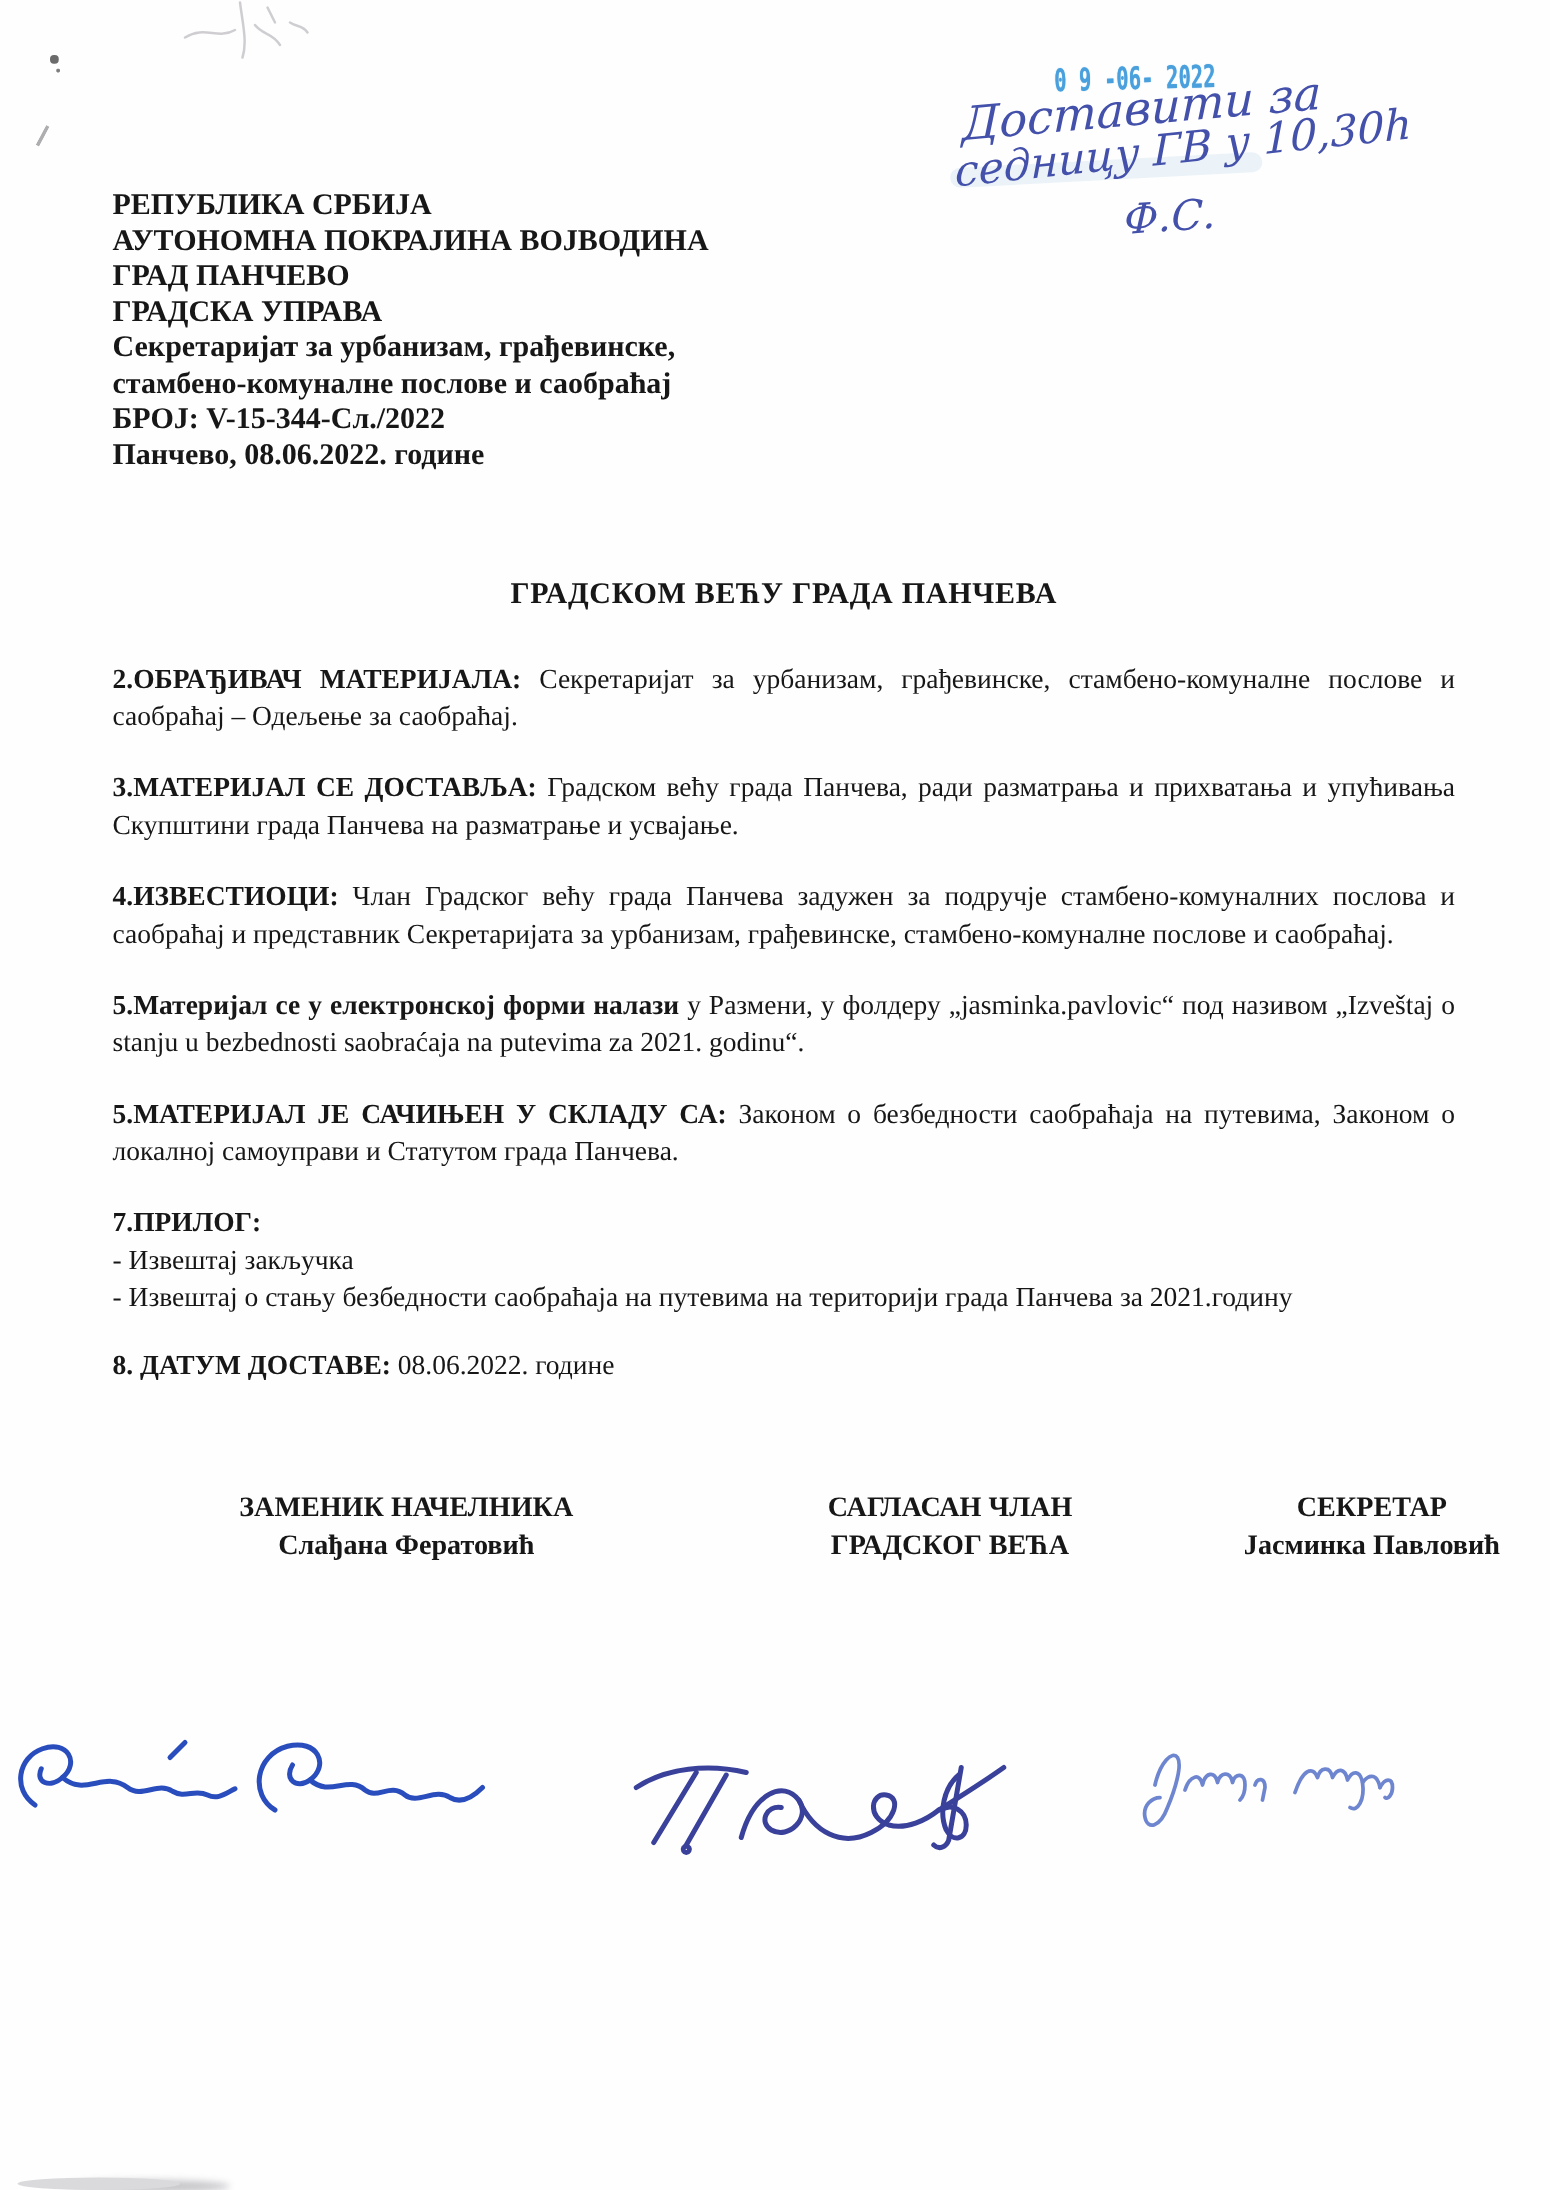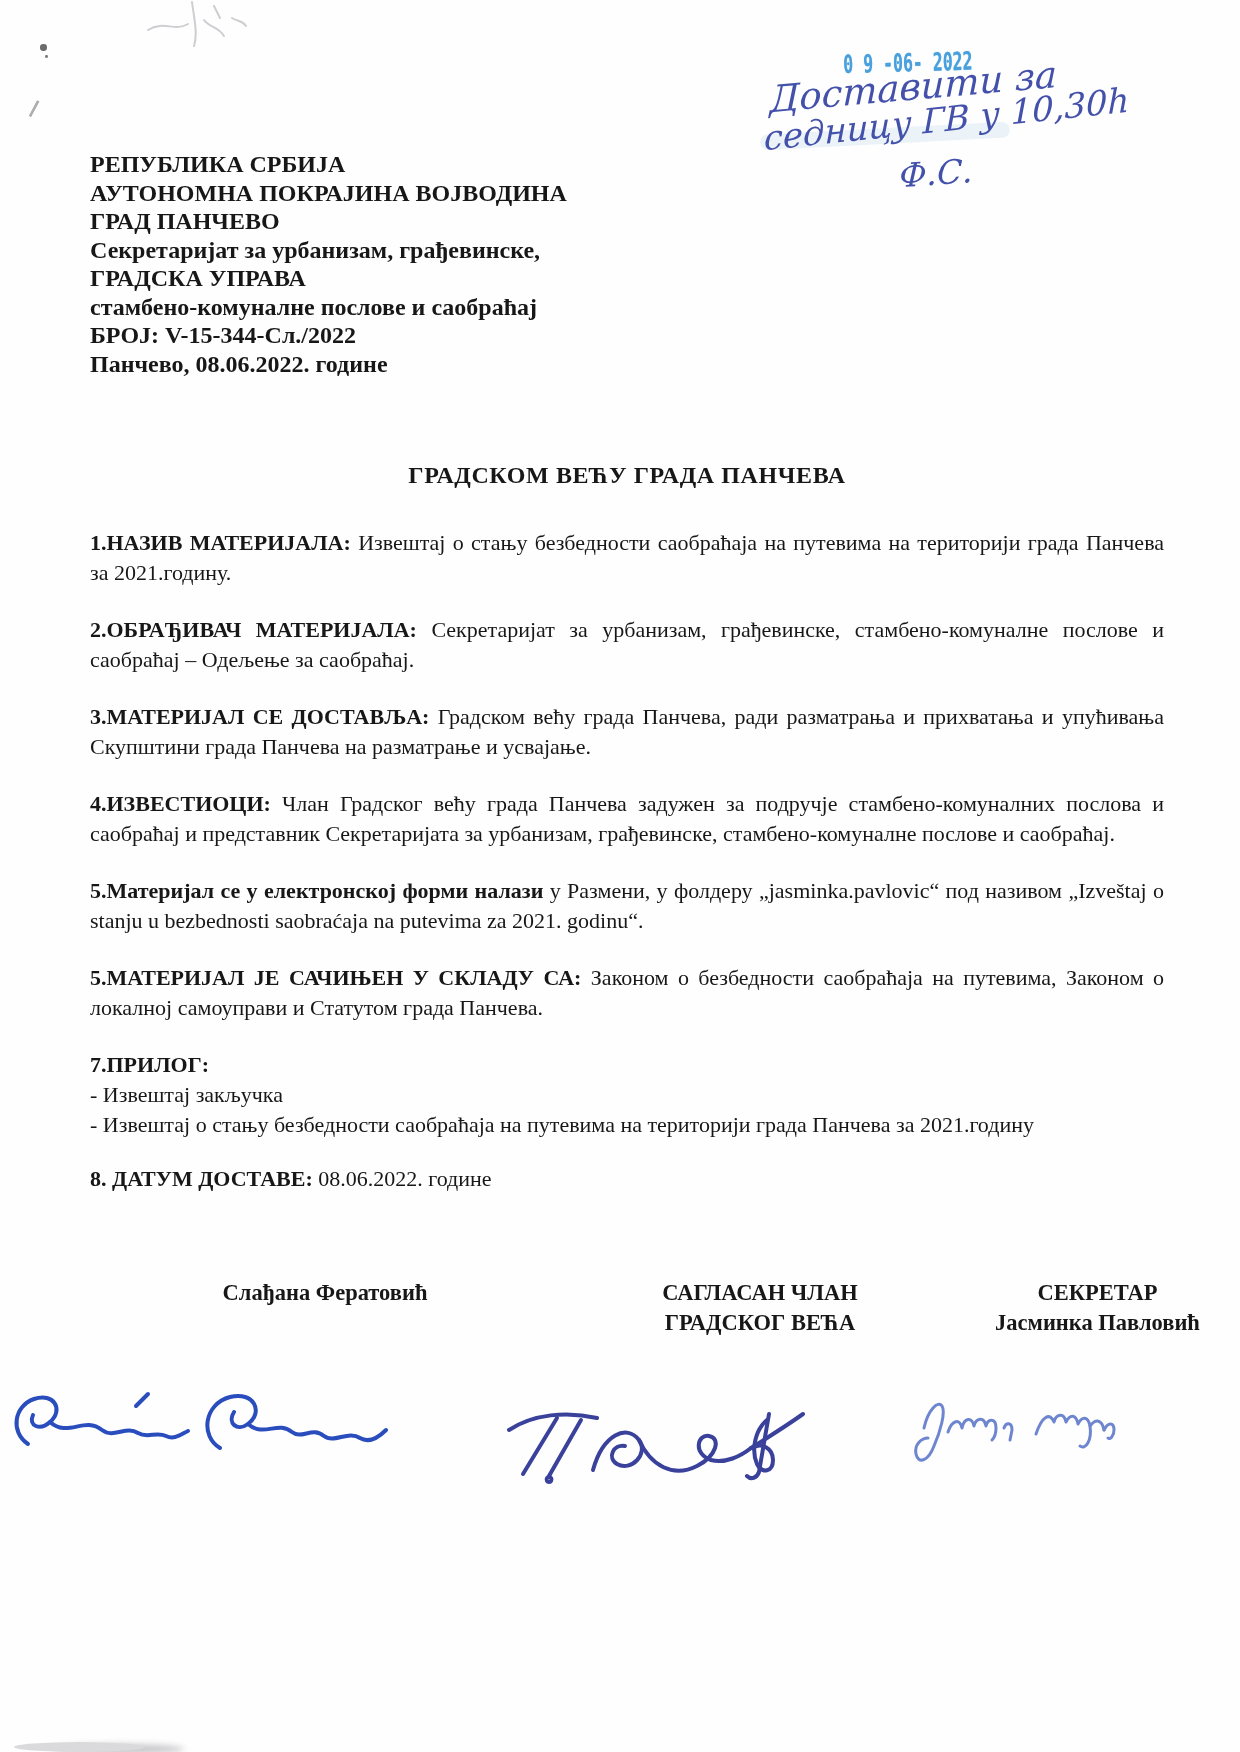--- a/index.html
+++ b/index.html
@@ -128,33 +128,29 @@
   <div class="abs hand hand-1">Доставити за</div>
   <div class="abs hand hand-2">седницу ГВ у 10,30h</div>
   <div class="abs hand hand-3">Ф.С.</div>
 
   <div class="content">
 
     <div>
       <div class="hdr-line">РЕПУБЛИКА СРБИЈА</div>
       <div class="hdr-line">АУТОНОМНА ПОКРАЈИНА ВОЈВОДИНА</div>
       <div class="hdr-line">ГРАД ПАНЧЕВО</div>
+      <div class="hdr-line">ГРАДСКА УПРАВА</div>
       <div class="hdr-line">Секретаријат за урбанизам, грађевинске,</div>
-      <div class="hdr-line">ГРАДСКА УПРАВА</div>
       <div class="hdr-line">стамбено-комуналне послове и саобраћај</div>
       <div class="hdr-line">БРОЈ: V-15-344-Сл./2022</div>
       <div class="hdr-line">Панчево, 08.06.2022. године</div>
     </div>
 
     <div class="doc-title">ГРАДСКОМ ВЕЋУ ГРАДА ПАНЧЕВА</div>
 
-    <p class="para">
-      <b>1.НАЗИВ МАТЕРИЈАЛА:</b>
-      <span>Извештај о стању безбедности саобраћаја на путевима на територији града Панчева за 2021.годину.</span>
-    </p>
     <p class="para">
       <b>2.ОБРАЂИВАЧ МАТЕРИЈАЛА:</b>
       <span>Секретаријат за урбанизам, грађевинске, стамбено-комуналне послове и саобраћај – Одељење за саобраћај.</span>
     </p>
     <p class="para">
       <b>3.МАТЕРИЈАЛ СЕ ДОСТАВЉА:</b>
       <span>Градском већу града Панчева, ради разматрања и прихватања и упућивања Скупштини града Панчева на разматрање и усвајање.</span>
     </p>
     <p class="para">
       <b>4.ИЗВЕСТИОЦИ:</b>
@@ -177,20 +173,21 @@
       <p class="para" style="margin:0">- Извештај о стању безбедности саобраћаја на путевима на територији града Панчева за 2021.годину</p>
     </div>
 
     <p class="para delivery">
       <b>8. ДАТУМ ДОСТАВЕ:</b>
       <span>08.06.2022. године</span>
     </p>
 
     <div class="sig-row">
       <div class="sig-col sig-col-deputy">
+        <div>ЗАМЕНИК НАЧЕЛНИКА</div>
         <div>Слађана Фератовић</div>
       </div>
       <div class="sig-col sig-col-member">
         <div>САГЛАСАН ЧЛАН</div>
         <div>ГРАДСКОГ ВЕЋА</div>
       </div>
       <div class="sig-col sig-col-secretary">
         <div>СЕКРЕТАР</div>
         <div>Јасминка Павловић</div>
       </div>

